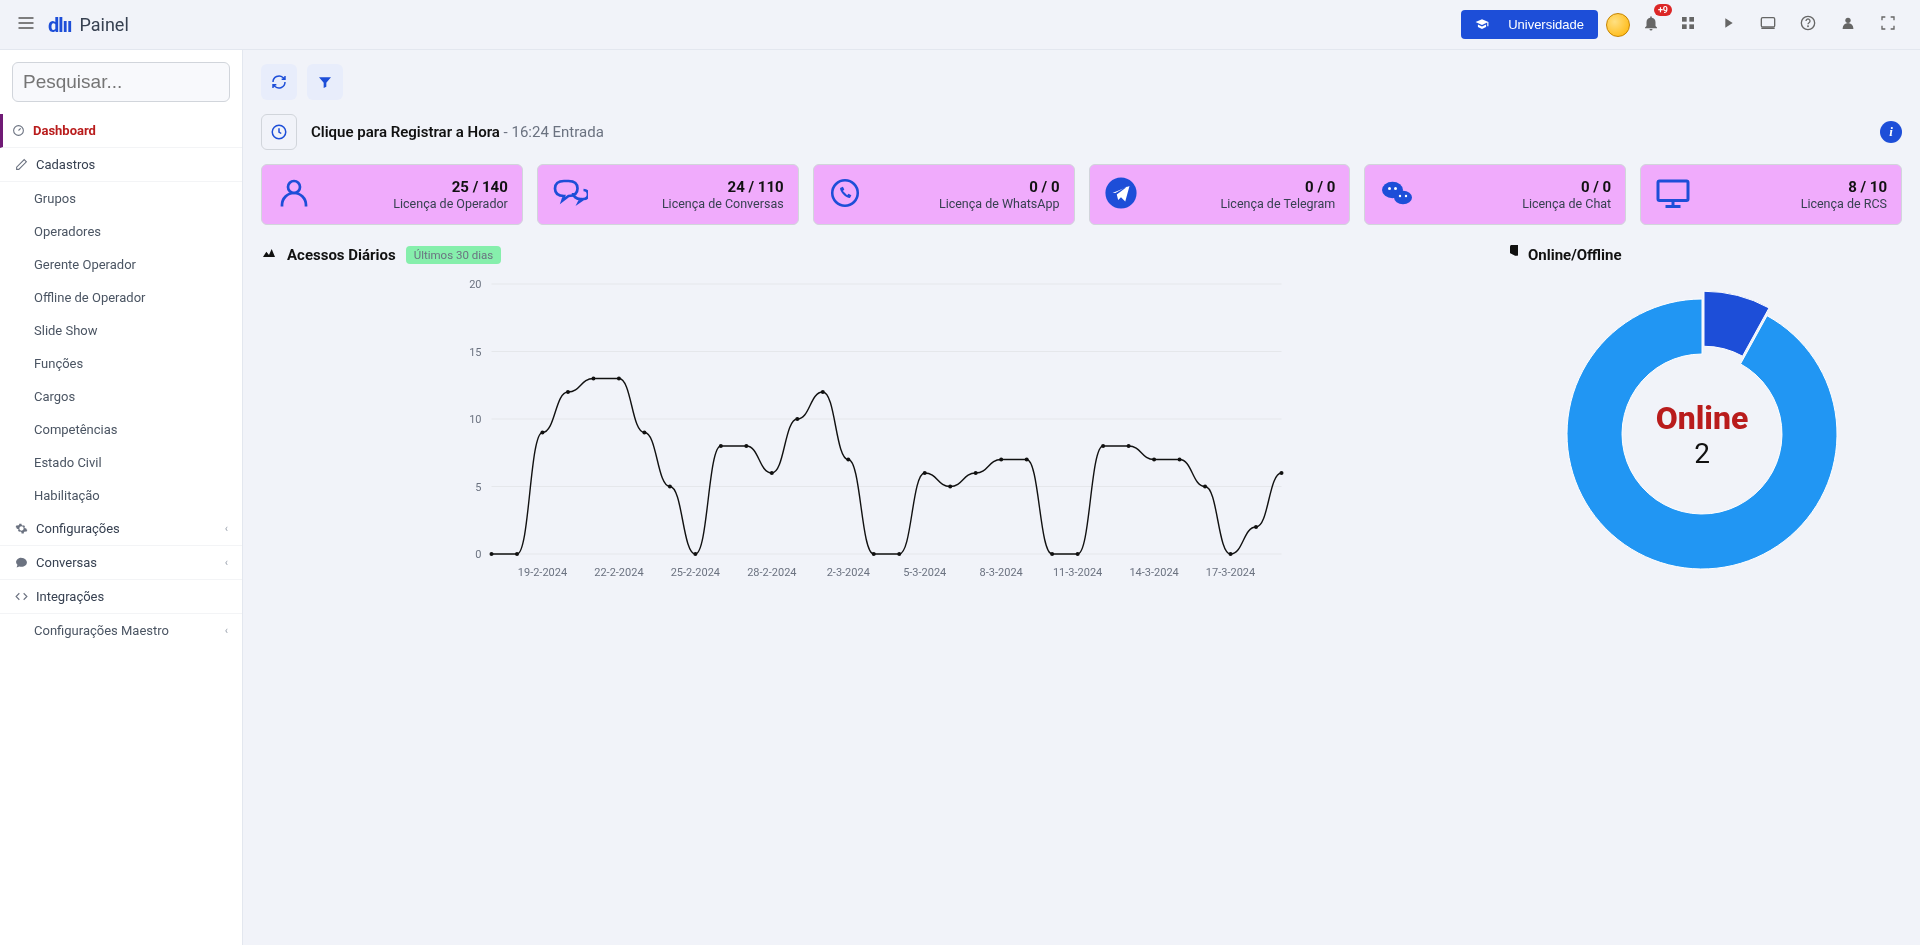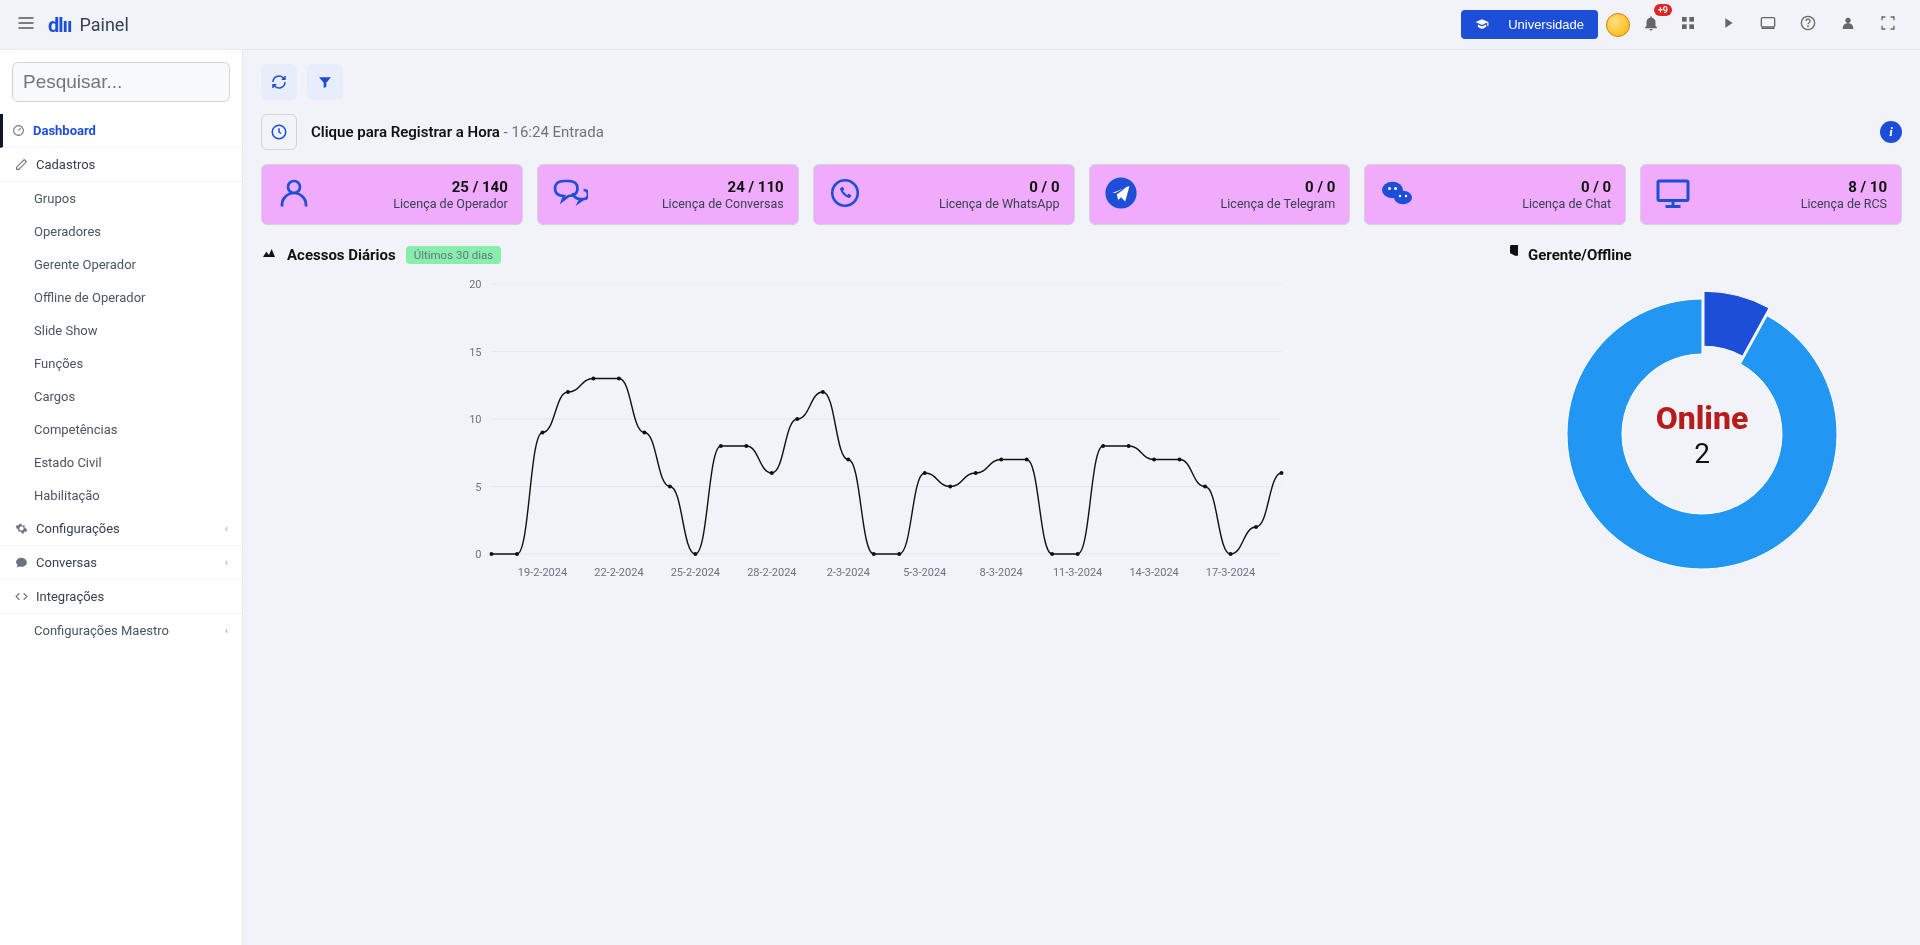--- a/index.html
+++ b/index.html
@@ -16,21 +16,21 @@
 .coin { width: 24px; height: 24px; border-radius: 50%; background: radial-gradient(circle at 35% 35%, #ffe082, #ffb300); border: 1px solid #c68400; }
 .bell-wrap { position: relative; color: #666; cursor: pointer; padding: 4px; }
 .bell-badge { position: absolute; top: -6px; right: -8px; background: #dc2626; color: #fff; font-size: 9px; border-radius: 8px; padding: 1px 4px; font-weight: 600; }
 .top-icon { color: #666; padding: 8px; cursor: pointer; }
 
 .layout { display: flex; height: calc(100vh - 50px); }
 .sidebar { width: 243px; background: #fff; border-right: 1px solid #e3e7ef; overflow-y: auto; }
 .sidebar-search { padding: 12px; }
 .sidebar-search input { width: 100%; border: 1px solid #d1d5db; border-radius: 6px; padding: 8px 10px; background: #f8f9fc; font-size: 19px; }
 .nav-item { display: flex; align-items: center; gap: 8px; padding: 9px 14px; font-size: 13px; color: #374151; cursor: pointer; border-bottom: 1px solid #f3f4f6; }
-.nav-item.active { font-weight: 700; color: #1d4ed8; background: #fff; border-left: 3px solid #0f172a; padding-left: 8px; }
+.nav-item.active { font-weight: 700; color: #b91c1c; background: #fff; border-left: 3px solid #701a75; padding-left: 8px; }
 .nav-item .chev { margin-left: auto; color: #9ca3af; font-size: 11px; }
 .nav-sub { padding-left: 34px; font-size: 13px; color: #4b5563; padding-top: 9px; padding-bottom: 9px; cursor: pointer; }
 .nav-icon { width: 14px; display: inline-flex; justify-content: center; color: #6b7280; }
 
 .main { flex: 1; padding: 14px 18px; overflow-y: auto; }
 .toolbar { display: flex; gap: 10px; margin-bottom: 14px; }
 .tool-btn { width: 36px; height: 36px; background: #e8edfb; border-radius: 6px; display: flex; align-items: center; justify-content: center; color: #1d4ed8; cursor: pointer; }
 
 .clock-row { display: flex; align-items: center; gap: 14px; margin-bottom: 14px; }
 .clock-icon-box { width: 36px; height: 36px; border: 1px solid #d1d5db; border-radius: 6px; display: flex; align-items: center; justify-content: center; color: #1d4ed8; }
@@ -368,21 +368,21 @@
       </div>
 
       <div>
         <div class="chart-head">
           <span class="chart-head-icon">
             <svg width="16" height="16" viewBox="0 0 24 24" fill="currentColor">
                 <path d="M12 2v10l8 4a10 10 0 1 0-8-14z"></path>
                 <path d="M12 2a10 10 0 0 1 8 14l-8-4V2z" opacity="0.6"></path>
               </svg>
           </span>
-          <span class="chart-title">Gerente/Offline</span>
+          <span class="chart-title">Online/Offline</span>
         </div>
         <div class="donut-wrap" style="position:relative">
           <svg id="donut-chart" width="300" height="300" viewBox="0 0 300 300">
               <path d="M 151.98951909731883 7.251334710970951 A 135 135 0 0 1 217.0262651010504 23.949932905049366 L 190.52981302545606 72.14680030746186 A 80 80 0 0 0 151.98951909731883 62.25133471097095 Z" fill="#1d4ed8" stroke="#fff" stroke-width="1"></path>
               <path d="M 215.03674600373157 31.698598194078414 A 135 135 0 1 1 149.99999999999997 15 L 149.99999999999997 70 A 80 80 0 1 0 188.54029392813723 79.89546559649091 Z" fill="#2196f3" stroke="#fff" stroke-width="1"></path>
             </svg>
           <div class="donut-center">
             <div class="big">Online</div>
             <div class="num">2</div>
           </div>

